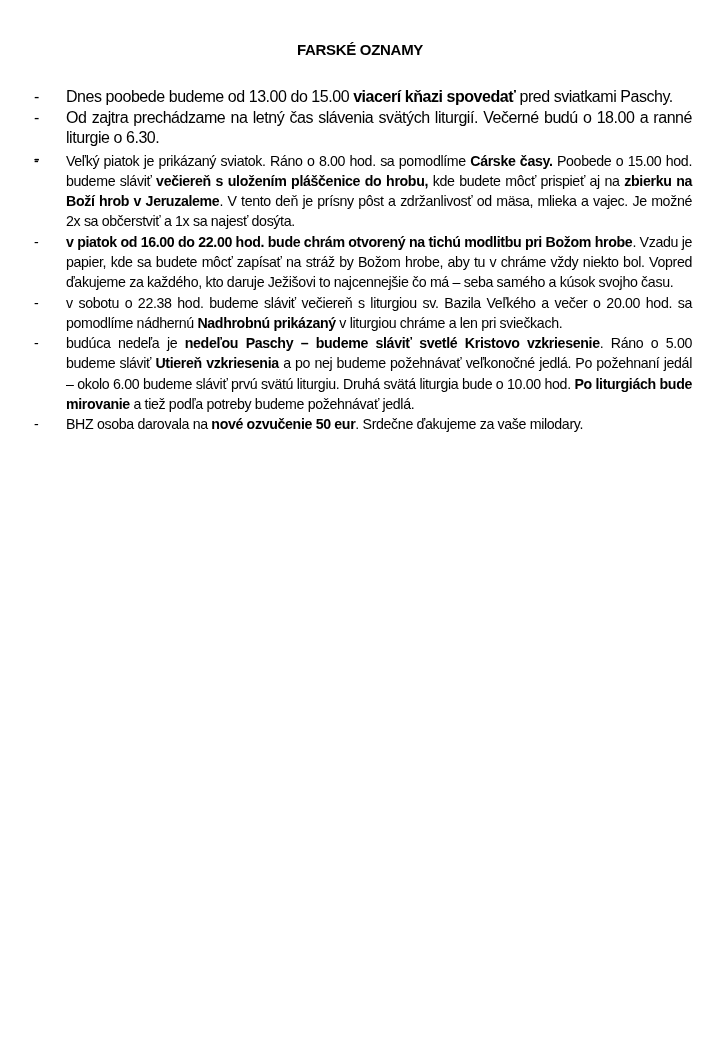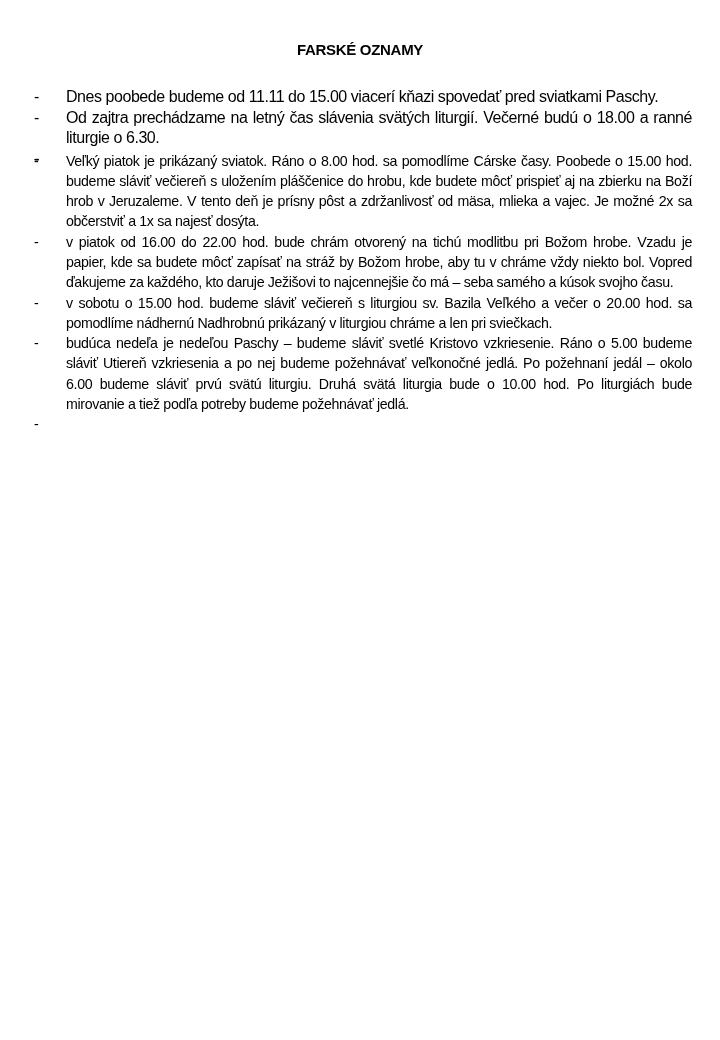--- a/index.html
+++ b/index.html
@@ -12,32 +12,32 @@
   .title {
     position: absolute; top: 37px; left: 0; width: 720px; text-align: center;
     font-weight: bold; font-size: 15px; letter-spacing: -0.3px;
   }
   ul.notices { list-style: none; margin: 0; padding: 0; position: absolute; top: 83px; left: 30px; width: 662px; }
   li.notice { position: relative; padding-left: 36px; text-align: justify; }
   li.notice .dash { position: absolute; left: 4px; top: 0; }
   li.big { font-size: 16px; line-height: 20.5px; letter-spacing: -0.45px; }
   li.small { font-size: 14.2px; line-height: 20.3px; letter-spacing: -0.35px; }
   li.small.first { margin-top: 2px; }
-  .b { font-weight: normal; }
+  .b { font-weight: bold; }
 </style>
 </head>
 <body>
 
 <div class="page">
   <div class="title">FARSKÉ OZNAMY</div>
   <ul class="notices">
-    <li class="notice big"><span class="dash">-</span><span class="body"><span>Dnes poobede budeme od 11.11 do 15.00 </span><span class="b">viacerí kňazi spovedať</span><span> pred sviatkami Paschy.</span></span></li>
+    <li class="notice big"><span class="dash">-</span><span class="body"><span>Dnes poobede budeme od 13.00 do 15.00 </span><span class="b">viacerí kňazi spovedať</span><span> pred sviatkami Paschy.</span></span></li>
     <li class="notice big"><span class="dash">-</span><span class="body"><span>Od zajtra prechádzame na letný čas slávenia svätých liturgií. Večerné budú o 18.00 a ranné liturgie o 6.30.</span></span></li>
     <li class="notice big"><span class="dash">-</span></li>
     <li class="notice big"><span class="dash">-</span></li>
     <li class="notice big"><span class="dash">-</span></li>
     <li class="notice small first"><span class="dash">-</span><span class="body"><span> Veľký piatok je prikázaný sviatok. Ráno o 8.00 hod. sa pomodlíme </span><span class="b">Cárske časy.</span><span> Poobede o 15.00 hod. budeme sláviť </span><span class="b">večiereň s uložením pláščenice do hrobu,</span><span> kde budete môcť prispieť aj na </span><span class="b">zbierku na Boží hrob v Jeruzaleme</span><span>. V tento deň je prísny pôst a zdržanlivosť od mäsa, mlieka a vajec. Je možné 2x sa občerstviť a 1x sa najesť dosýta.</span></span></li>
     <li class="notice small"><span class="dash">-</span><span class="body"><span class="b"> v piatok od 16.00 do 22.00 hod. bude chrám otvorený na tichú modlitbu pri Božom hrobe</span><span>. Vzadu je papier, kde sa budete môcť zapísať na stráž by Božom hrobe, aby tu v chráme vždy niekto bol. Vopred ďakujeme za každého, kto daruje Ježišovi to najcennejšie čo má – seba samého a kúsok svojho času.</span></span></li>
-    <li class="notice small"><span class="dash">-</span><span class="body"><span>v sobotu o 15.00 hod. budeme sláviť večiereň s liturgiou sv. Bazila Veľkého a večer o 20.00 hod. sa pomodlíme nádhernú </span><span class="b">Nadhrobnú prikázaný</span><span> v liturgiou chráme a len pri sviečkach.</span></span></li>
+    <li class="notice small"><span class="dash">-</span><span class="body"><span>v sobotu o 22.38 hod. budeme sláviť večiereň s liturgiou sv. Bazila Veľkého a večer o 20.00 hod. sa pomodlíme nádhernú </span><span class="b">Nadhrobnú prikázaný</span><span> v liturgiou chráme a len pri sviečkach.</span></span></li>
     <li class="notice small"><span class="dash">-</span><span class="body"><span>budúca nedeľa je </span><span class="b">nedeľou Paschy – budeme sláviť svetlé Kristovo vzkriesenie</span><span>. Ráno o 5.00 budeme sláviť </span><span class="b">Utiereň vzkriesenia</span><span> a po nej budeme požehnávať veľkonočné jedlá. Po požehnaní jedál – okolo 6.00 budeme sláviť prvú svätú liturgiu. Druhá svätá liturgia bude o 10.00 hod. </span><span class="b">Po liturgiách bude mirovanie</span><span> a tiež podľa potreby budeme požehnávať jedlá.</span></span></li>
-    <li class="notice small"><span class="dash">-</span></li>
+    <li class="notice small"><span class="dash">-</span><span class="body"><span>BHZ osoba darovala na </span><span class="b">nové ozvučenie 50 eur</span><span>. Srdečne ďakujeme za vaše milodary.</span></span></li>
   </ul>
 </div>
 
 </body></html>

